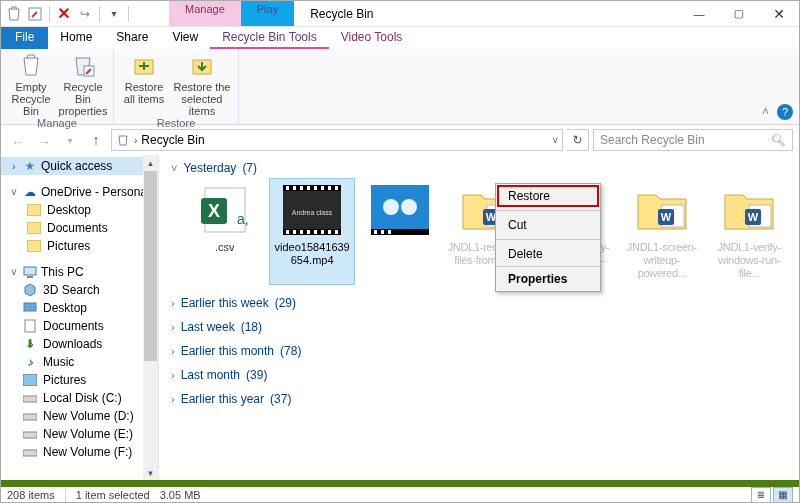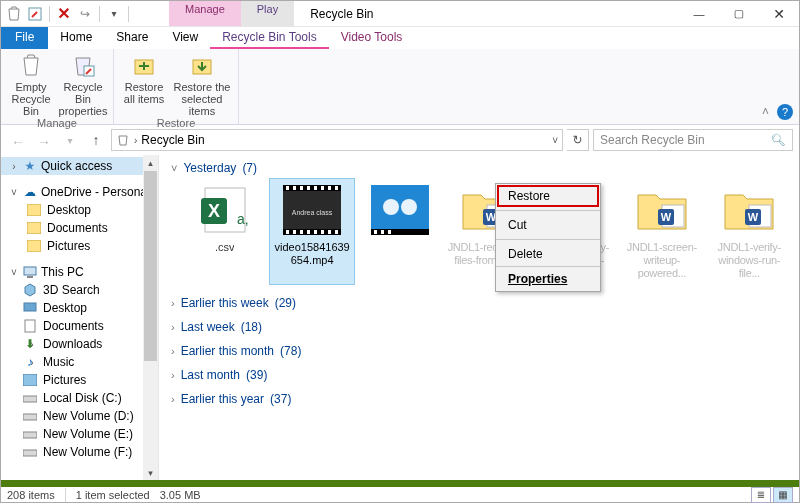--- a/index.html
+++ b/index.html
@@ -6,21 +6,21 @@
 html, body { width: 800px; height: 503px; overflow: hidden; background: #fff; }
 .window { width: 800px; height: 503px; border: 1px solid #aaa; display: flex; flex-direction: column; background: #fff; }
 
 .titlebar { height: 26px; display: flex; align-items: stretch; border-bottom: 1px solid #e6e6e6; }
 .qat { display: flex; align-items: center; gap: 3px; padding-left: 4px; }
 .qat-ico { width: 18px; height: 18px; display: flex; align-items: center; justify-content: center; font-size: 12px; }
 .qat-sep { width: 1px; height: 16px; background: #d0d0d0; margin: 0 2px; }
 .ctx-tabs { display: flex; align-items: stretch; margin-left: 38px; }
 .ctx-tab { padding: 2px 16px 0 16px; font-size: 11px; text-align: center; line-height: 12px; }
 .ctx-tab.pink { background: #f5c9e3; color: #8a2e6c; }
-.ctx-tab.purple { background: #e5e5e5; color: #5a3d82; }
+.ctx-tab.purple { background: #0ea5e9; color: #5a3d82; }
 .win-title { flex: 1; display: flex; align-items: center; padding-left: 16px; font-size: 12px; color: #000; }
 .win-controls { display: flex; }
 .win-btn { width: 40px; display: flex; align-items: center; justify-content: center; font-size: 11px; color: #333; }
 .win-btn.close { font-size: 14px; }
 
 .ribbon-tabs { height: 22px; display: flex; align-items: stretch; font-size: 12px; }
 .rtab { padding: 3px 12px 0 12px; cursor: default; }
 .rtab.file { background: #1979ca; color: #fff; padding-left: 14px; padding-right: 14px; }
 .rtab.selected { color: #1979ca; border-bottom: 2px solid #ec4899; }
 .rtab.ctx { color: #5a3d82; }
@@ -62,21 +62,21 @@
 .items-row { display: flex; gap: 4px; padding: 0 8px 6px 24px; }
 .item { width: 92px; display: flex; flex-direction: column; align-items: center; text-align: center; font-size: 11px; color: #333; padding: 4px 2px; position: relative; }
 .item.selected { background: #cde8f9; outline: 1px solid #8fc9ec; }
 .item-thumb { width: 64px; height: 54px; display: flex; align-items: center; justify-content: center; margin-bottom: 4px; }
 .item-label { line-height: 13px; word-break: break-word; max-height: 39px; overflow: hidden; }
 .blur { color: #bbb; letter-spacing: -0.3px; }
 
 .ctx-menu { position: absolute; left: 336px; top: 28px; width: 106px; background: #f2f2f2; border: 1px solid #a6a6a6; box-shadow: 2px 2px 4px rgba(0,0,0,.25); font-size: 12px; z-index: 10; }
 .ctx-item { padding: 5px 12px; border-bottom: 0px; cursor: default; }
 .ctx-item.high { outline: 2px solid #d40000; outline-offset: -3px; }
-.ctx-item.bold { font-weight: 600; border-top: 1px solid #c8c8c8; text-decoration: underline; }
+.ctx-item.bold { font-weight: 600; border-top: 1px solid #c8c8c8; }
 .ctx-sep { height: 1px; background: #c8c8c8; margin: 2px 0; }
 
 .status { height: 22px; border-top: 7px solid #4d7c0f; display: flex; align-items: center; font-size: 11px; color: #444; padding: 0 6px; gap: 10px; }
 .status .sep { width: 1px; height: 14px; background: #d6d6d6; }
 .view-toggle { margin-left: auto; display: flex; gap: 2px; }
 .vbtn { width: 20px; height: 16px; border: 1px solid #aac; display: flex; align-items: center; justify-content: center; font-size: 10px; }
 .vbtn.active { background: #cde8f9; }
 
 svg { display: block; }
 </style>

